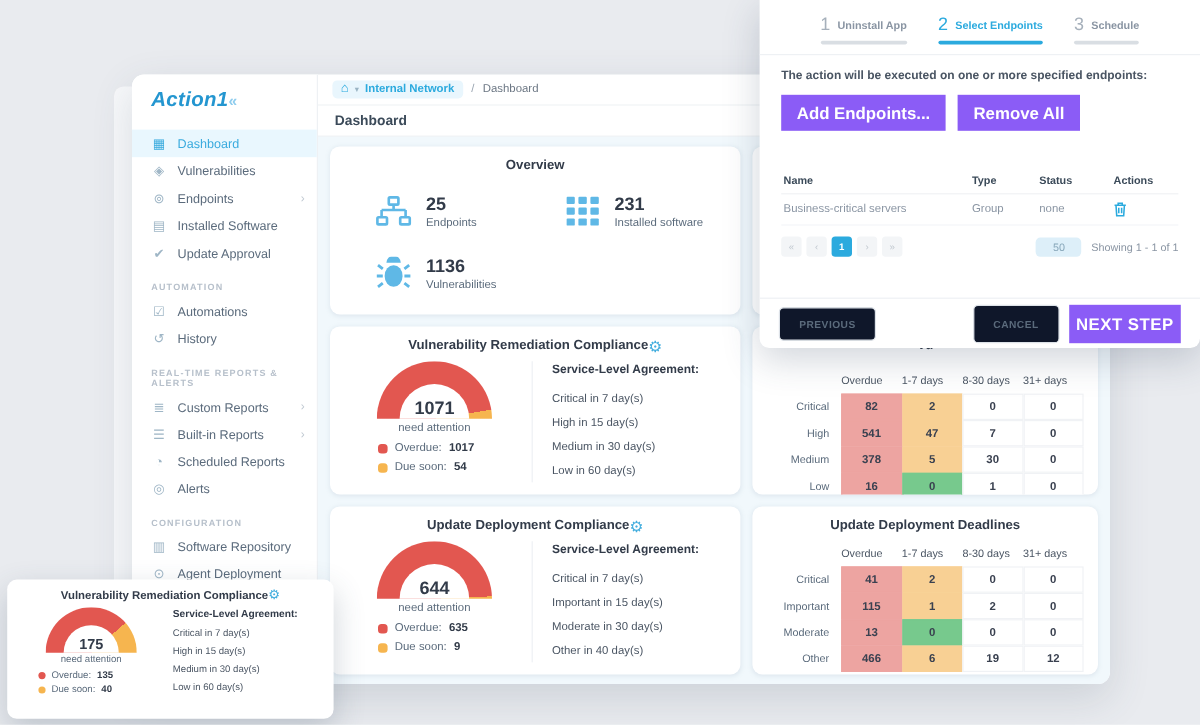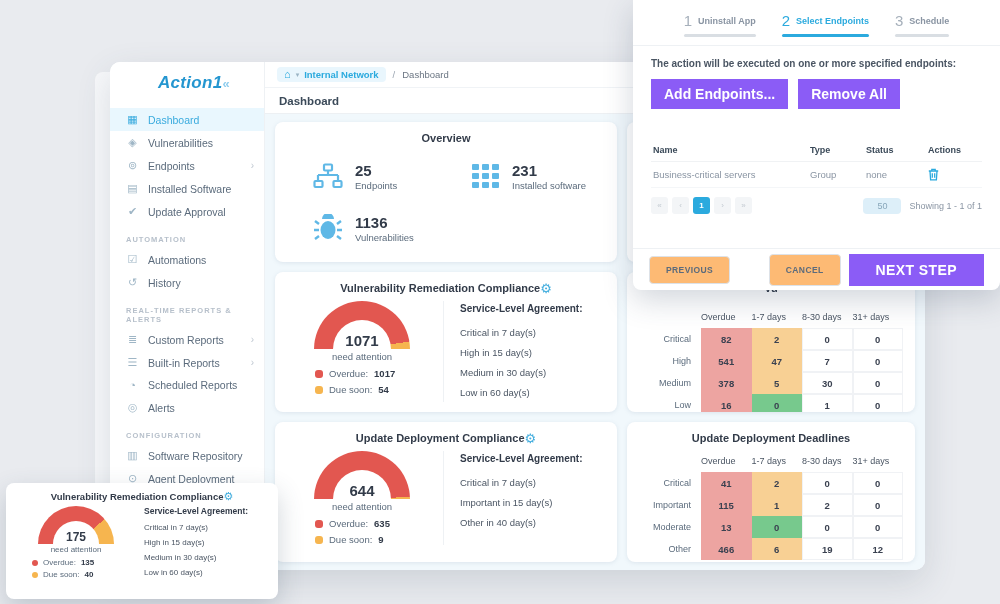--- a/index.html
+++ b/index.html
@@ -12,21 +12,21 @@
   }
 
   
   .ghost-card{position:absolute;left:95px;top:72px;width:34px;height:420px;background:#fff;opacity:.65;border-radius:8px;z-index:5;}
 
   
   .window{position:absolute;left:110px;top:62px;width:815px;height:508px;background:#fff;border-radius:10px;box-shadow:0 12px 34px rgba(60,80,100,.16);display:flex;overflow:hidden;z-index:10;}
 
   
   .sidebar{width:155px;flex:none;border-right:1px solid #eef1f4;display:flex;flex-direction:column;background:#fff;}
-  .logo-row{height:42px;display:flex;align-items:center;justify-content:flex-start;padding:0 12px 0 16px;margin-left:32px;}
+  .logo-row{height:42px;display:flex;align-items:center;justify-content:flex-start;padding:0 12px 0 16px;}
   .logo{font-size:17px;font-weight:800;font-style:italic;color:#2496d0;letter-spacing:.3px;}
   .collapse{color:#8fcdee;font-size:13px;font-weight:700;cursor:pointer;}
   .nav{flex:1;padding-top:4px;}
   .nav-item{display:flex;align-items:center;gap:9px;padding:5px 8px 5px 16px;font-size:10.5px;color:#5b6b7c;position:relative;cursor:pointer;}
   .nav-item .ni{width:13px;text-align:center;color:#9fb6c6;font-size:11px;flex:none;}
   .nav-item.active{background:#e9f7fe;color:#3aabde;}
   .nav-item.active .ni{color:#3aabde;}
   .nav-item .chev{position:absolute;right:10px;color:#c0c9d2;font-size:10px;}
   .nav-section{padding:12px 16px 4px;font-size:7.5px;font-weight:700;letter-spacing:1px;color:#b7c0cb;}
 
@@ -105,23 +105,23 @@
   .wt-data{font-size:9.5px;color:#8a95a3;border-bottom:1px solid #f4f6f8;}
   .trash{cursor:pointer;display:inline-flex;}
   .pag-row{display:flex;align-items:center;justify-content:space-between;margin-top:9px;}
   .pag-btns{display:flex;gap:4px;}
   .pag-btn{width:17px;height:17px;border-radius:3px;background:#f3f5f7;color:#c3cad1;font-size:8px;display:flex;align-items:center;justify-content:center;cursor:pointer;border:none;font-family:inherit;}
   .pag-btn.active{background:#2baade;color:#fff;font-weight:700;}
   .pag-right{display:flex;align-items:center;gap:8px;}
   .size-pill{background:#ddeff9;color:#88a7ba;font-size:9px;border-radius:4px;padding:3px 14px;cursor:pointer;}
   .showing{font-size:9px;color:#8a95a3;}
   .wizard-footer{position:absolute;left:0;right:0;bottom:0;height:42px;border-top:1px solid #eef1f4;display:flex;align-items:center;justify-content:space-between;padding:0 16px;}
-  .btn-ghost{background:#fdba74;border:1px solid #dde2e8;border-radius:4px;color:#5b6b7c;font-size:8.5px;font-weight:700;letter-spacing:.4px;padding:8px 16px;font-family:inherit;cursor:pointer;}
+  .btn-ghost{background:#0f172a;border:1px solid #dde2e8;border-radius:4px;color:#5b6b7c;font-size:8.5px;font-weight:700;letter-spacing:.4px;padding:8px 16px;font-family:inherit;cursor:pointer;}
   .footer-right{display:flex;gap:8px;}
-  .btn-blue.big{padding:8px 27px;letter-spacing:.4px;text-align:right;}
+  .btn-blue.big{padding:8px 6px;letter-spacing:.4px;text-align:right;}
 
   
   .mini-card{position:absolute;left:6px;top:483px;width:272px;height:116px;background:#fff;border-radius:8px;box-shadow:0 10px 26px rgba(60,80,100,.24);padding:8px 12px;z-index:40;}
   .mini-card .card-title{font-size:9.5px;}
   .mini-body{display:flex;margin-top:4px;}
   .mini-gcol{width:116px;flex:none;display:flex;flex-direction:column;align-items:center;}
   .gauge.sm{width:76px;height:38px;}
   .gauge.sm .arc{width:76px;height:76px;}
   .gauge.sm .hole{left:15px;top:15px;width:46px;height:46px;}
   .gauge.sm .gauge-value{font-size:12px;}
@@ -386,20 +386,21 @@
                 <span class="dot orange"></span>
                 <span>Due soon:</span>
                 <b>9</b>
               </div>
             </div>
           </div>
           <div class="sla-col">
             <div class="sla-head">Service-Level Agreement:</div>
             <div class="sla-item">Critical in 7 day(s)</div>
             <div class="sla-item">Important in 15 day(s)</div>
+            <div class="sla-item">Moderate in 30 day(s)</div>
             <div class="sla-item">Other in 40 day(s)</div>
           </div>
         </div>
       </div>
 
       <div class="card">
         <div class="card-head">
             <span class="card-title">Update Deployment Deadlines</span>
           </div>
         <div class="hm tight">

